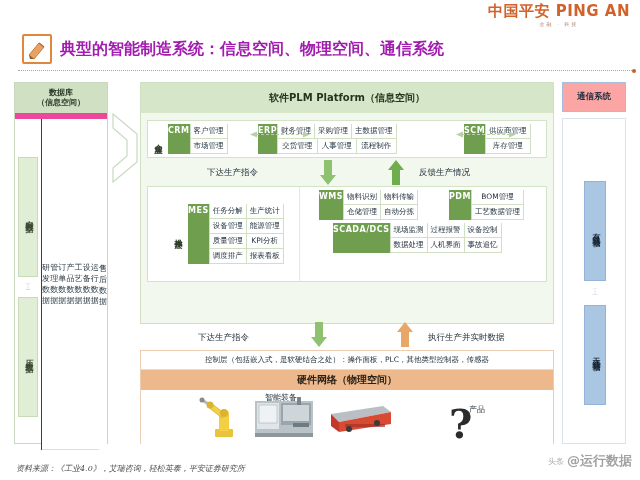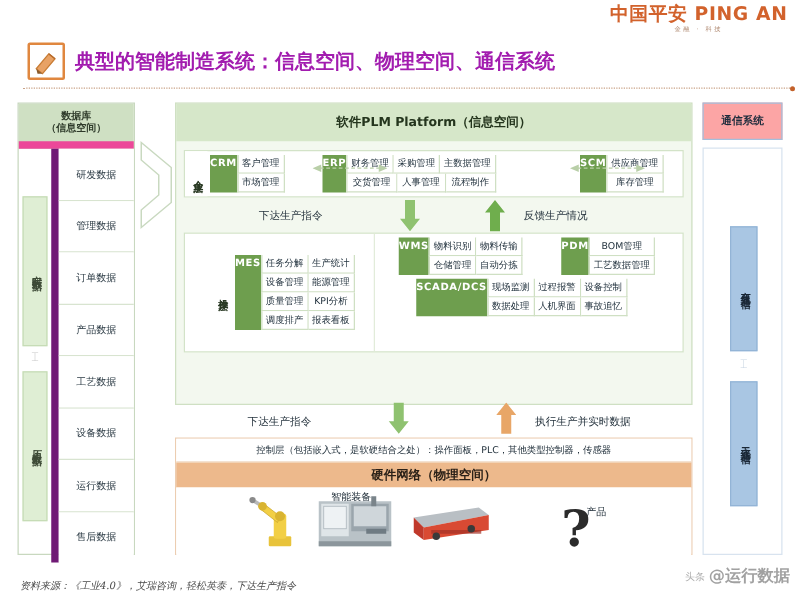--- a/index.html
+++ b/index.html
@@ -149,22 +149,22 @@
     width: 12px;
     height: 16px;
     color: #c9c9c9;
     font-size: 10px;
     text-align: center;
     line-height: 16px;
   }
   .db-items {
     flex: 1;
     display: flex;
-    flex-direction: column;
-    border-left: 6px solid #701a75;
+    flex-direction: row;
+    border-left: 1px solid #701a75;
   }
   .db-item {
     flex: 1;
     border-bottom: 1px solid #d8e4d0;
     display: flex;
     align-items: center;
     justify-content: center;
     font-size: 8px;
     color: #2b3a44;
     background: #fff;
@@ -753,18 +753,18 @@
     <div class="comm-head">通信系统</div>
     <div class="comm-body">
       <div class="comm-band wired">有线通信</div>
       <div class="comm-link">⌶</div>
       <div class="comm-band wireless">无线通信</div>
     </div>
   </div>
 
 </div>
 
-<div class="footer">资料来源：《工业4.0》，艾瑞咨询，轻松英泰，下达生产指令</div>
+<div class="footer">资料来源：《工业4.0》，艾瑞咨询，轻松英泰，平安证券研究所</div>
 
 <div class="watermark">
   <span class="wm-badge">头条</span>
   <span class="wm-text">@运行数据</span>
 </div>
 
 </body></html>

